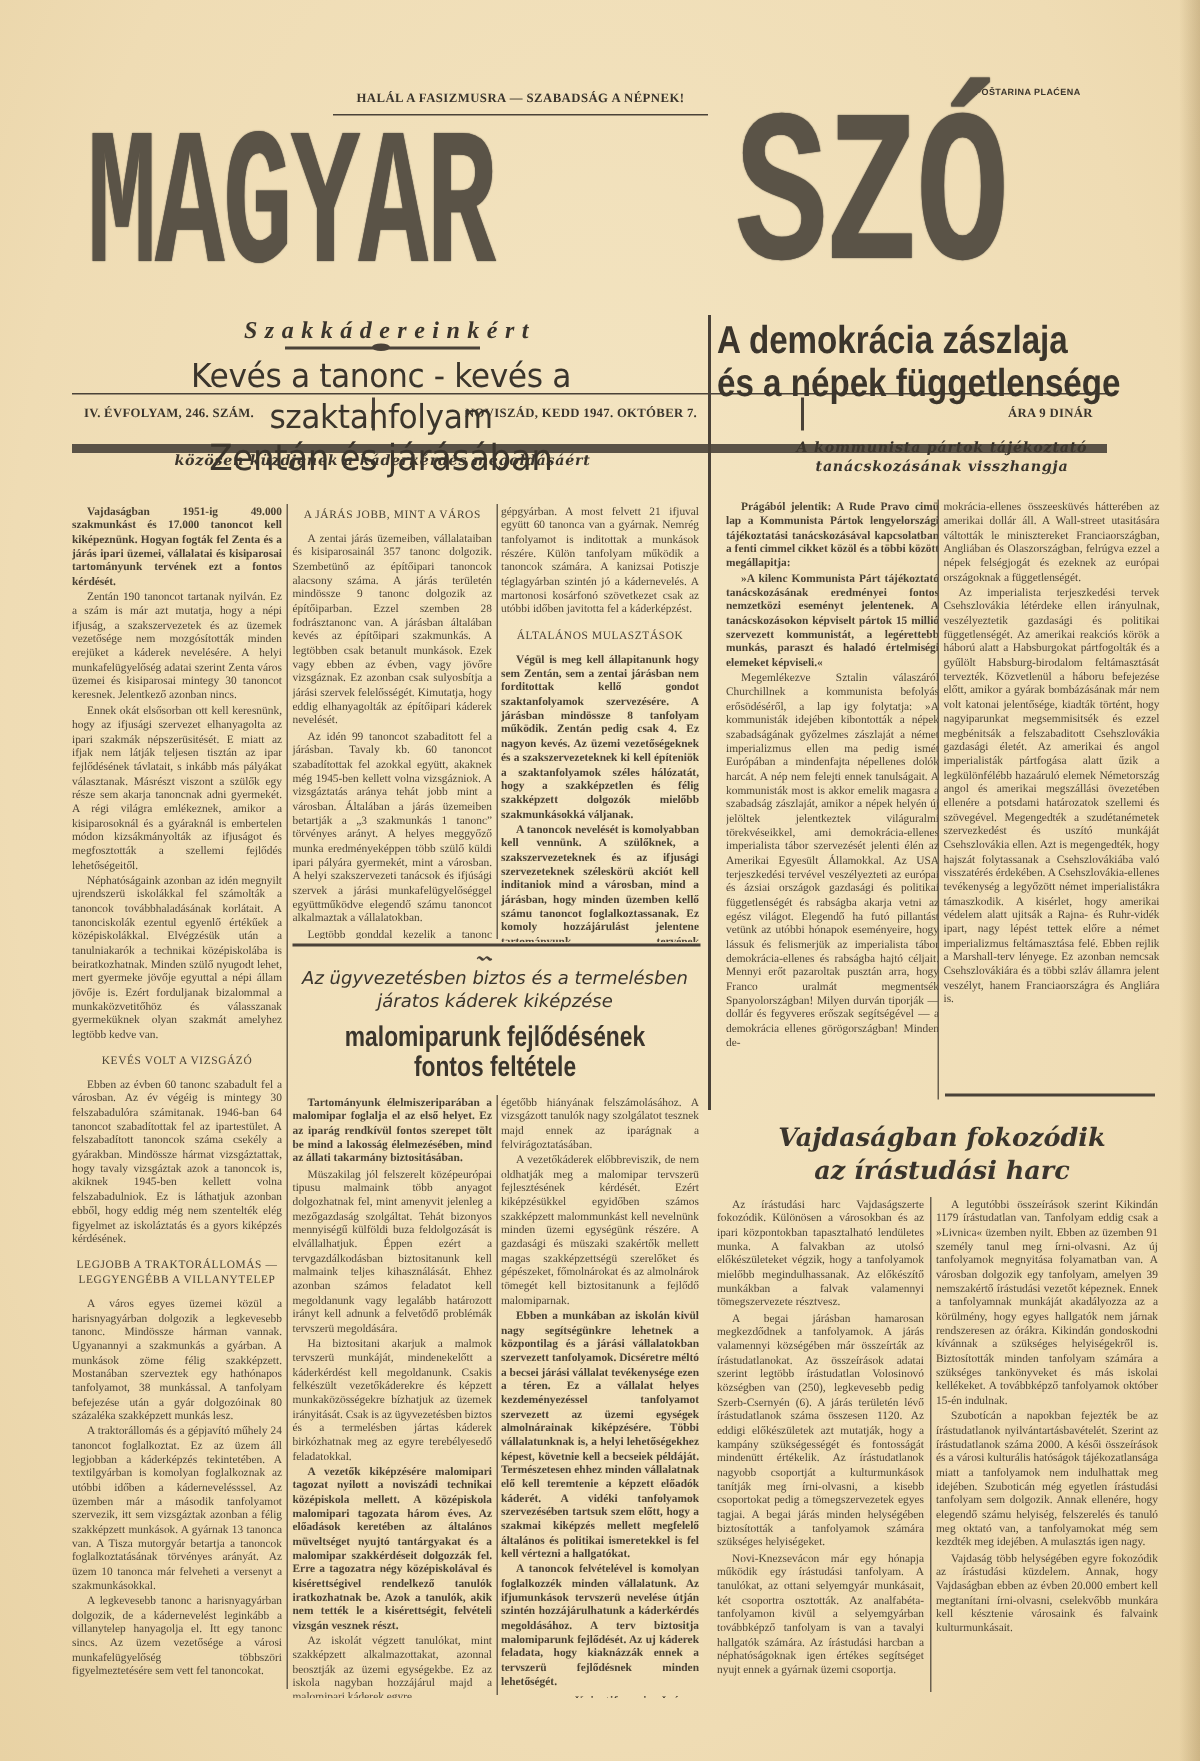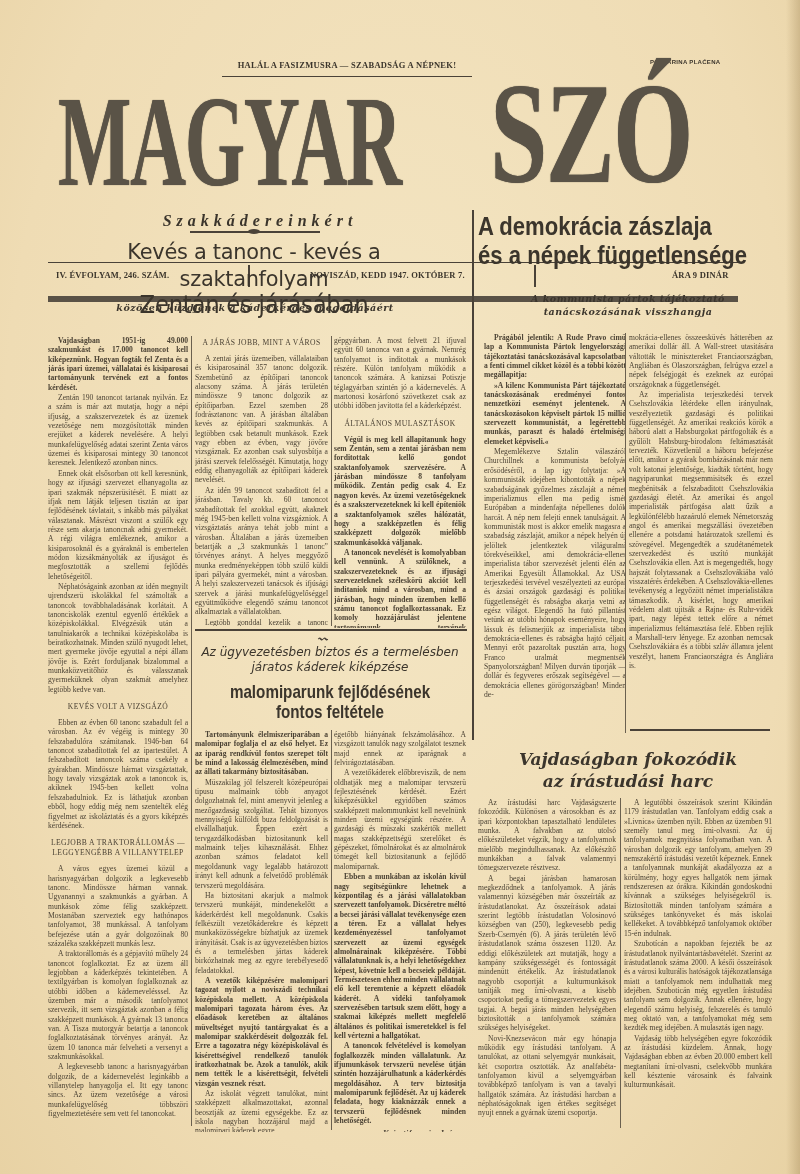--- a/index.html
+++ b/index.html
@@ -21,21 +21,21 @@
     font-family: "Liberation Serif", serif; font-weight: bold;
     font-size: 8.5px; letter-spacing: .3px; color: #3b352c; text-align: center;
     border-bottom: 1.5px solid #4a4238; padding-bottom: 6px;
   }
   .postage {
     position: absolute; left: 650px; top: 59px;
     font-size: 6px; font-weight: bold; font-family: "Liberation Sans", sans-serif; color: #3b352c; letter-spacing: .3px;
   }
   .logo {
     position: absolute; left: 58px; top: 52px; width: 680px; height: 200px;
-    font-family: Liberation Serif, serif; font-weight: bold;
+    font-family: Liberation Mono, monospace; font-weight: bold;
     color: #5a5347; letter-spacing: -2px; white-space: nowrap;
   }
   .logo .l1 {
     position: absolute; left: 0; top: 15px;
     font-size: 108px; transform: scaleX(0.72) scaleY(1.2); transform-origin: left top;
     text-shadow: 0 0 1px #4d463b;
   }
   .logo .l2 {
     position: absolute; left: 432px; top: -1px;
     font-size: 126px; transform: scaleX(0.82) scaleY(1.15); transform-origin: left top;

